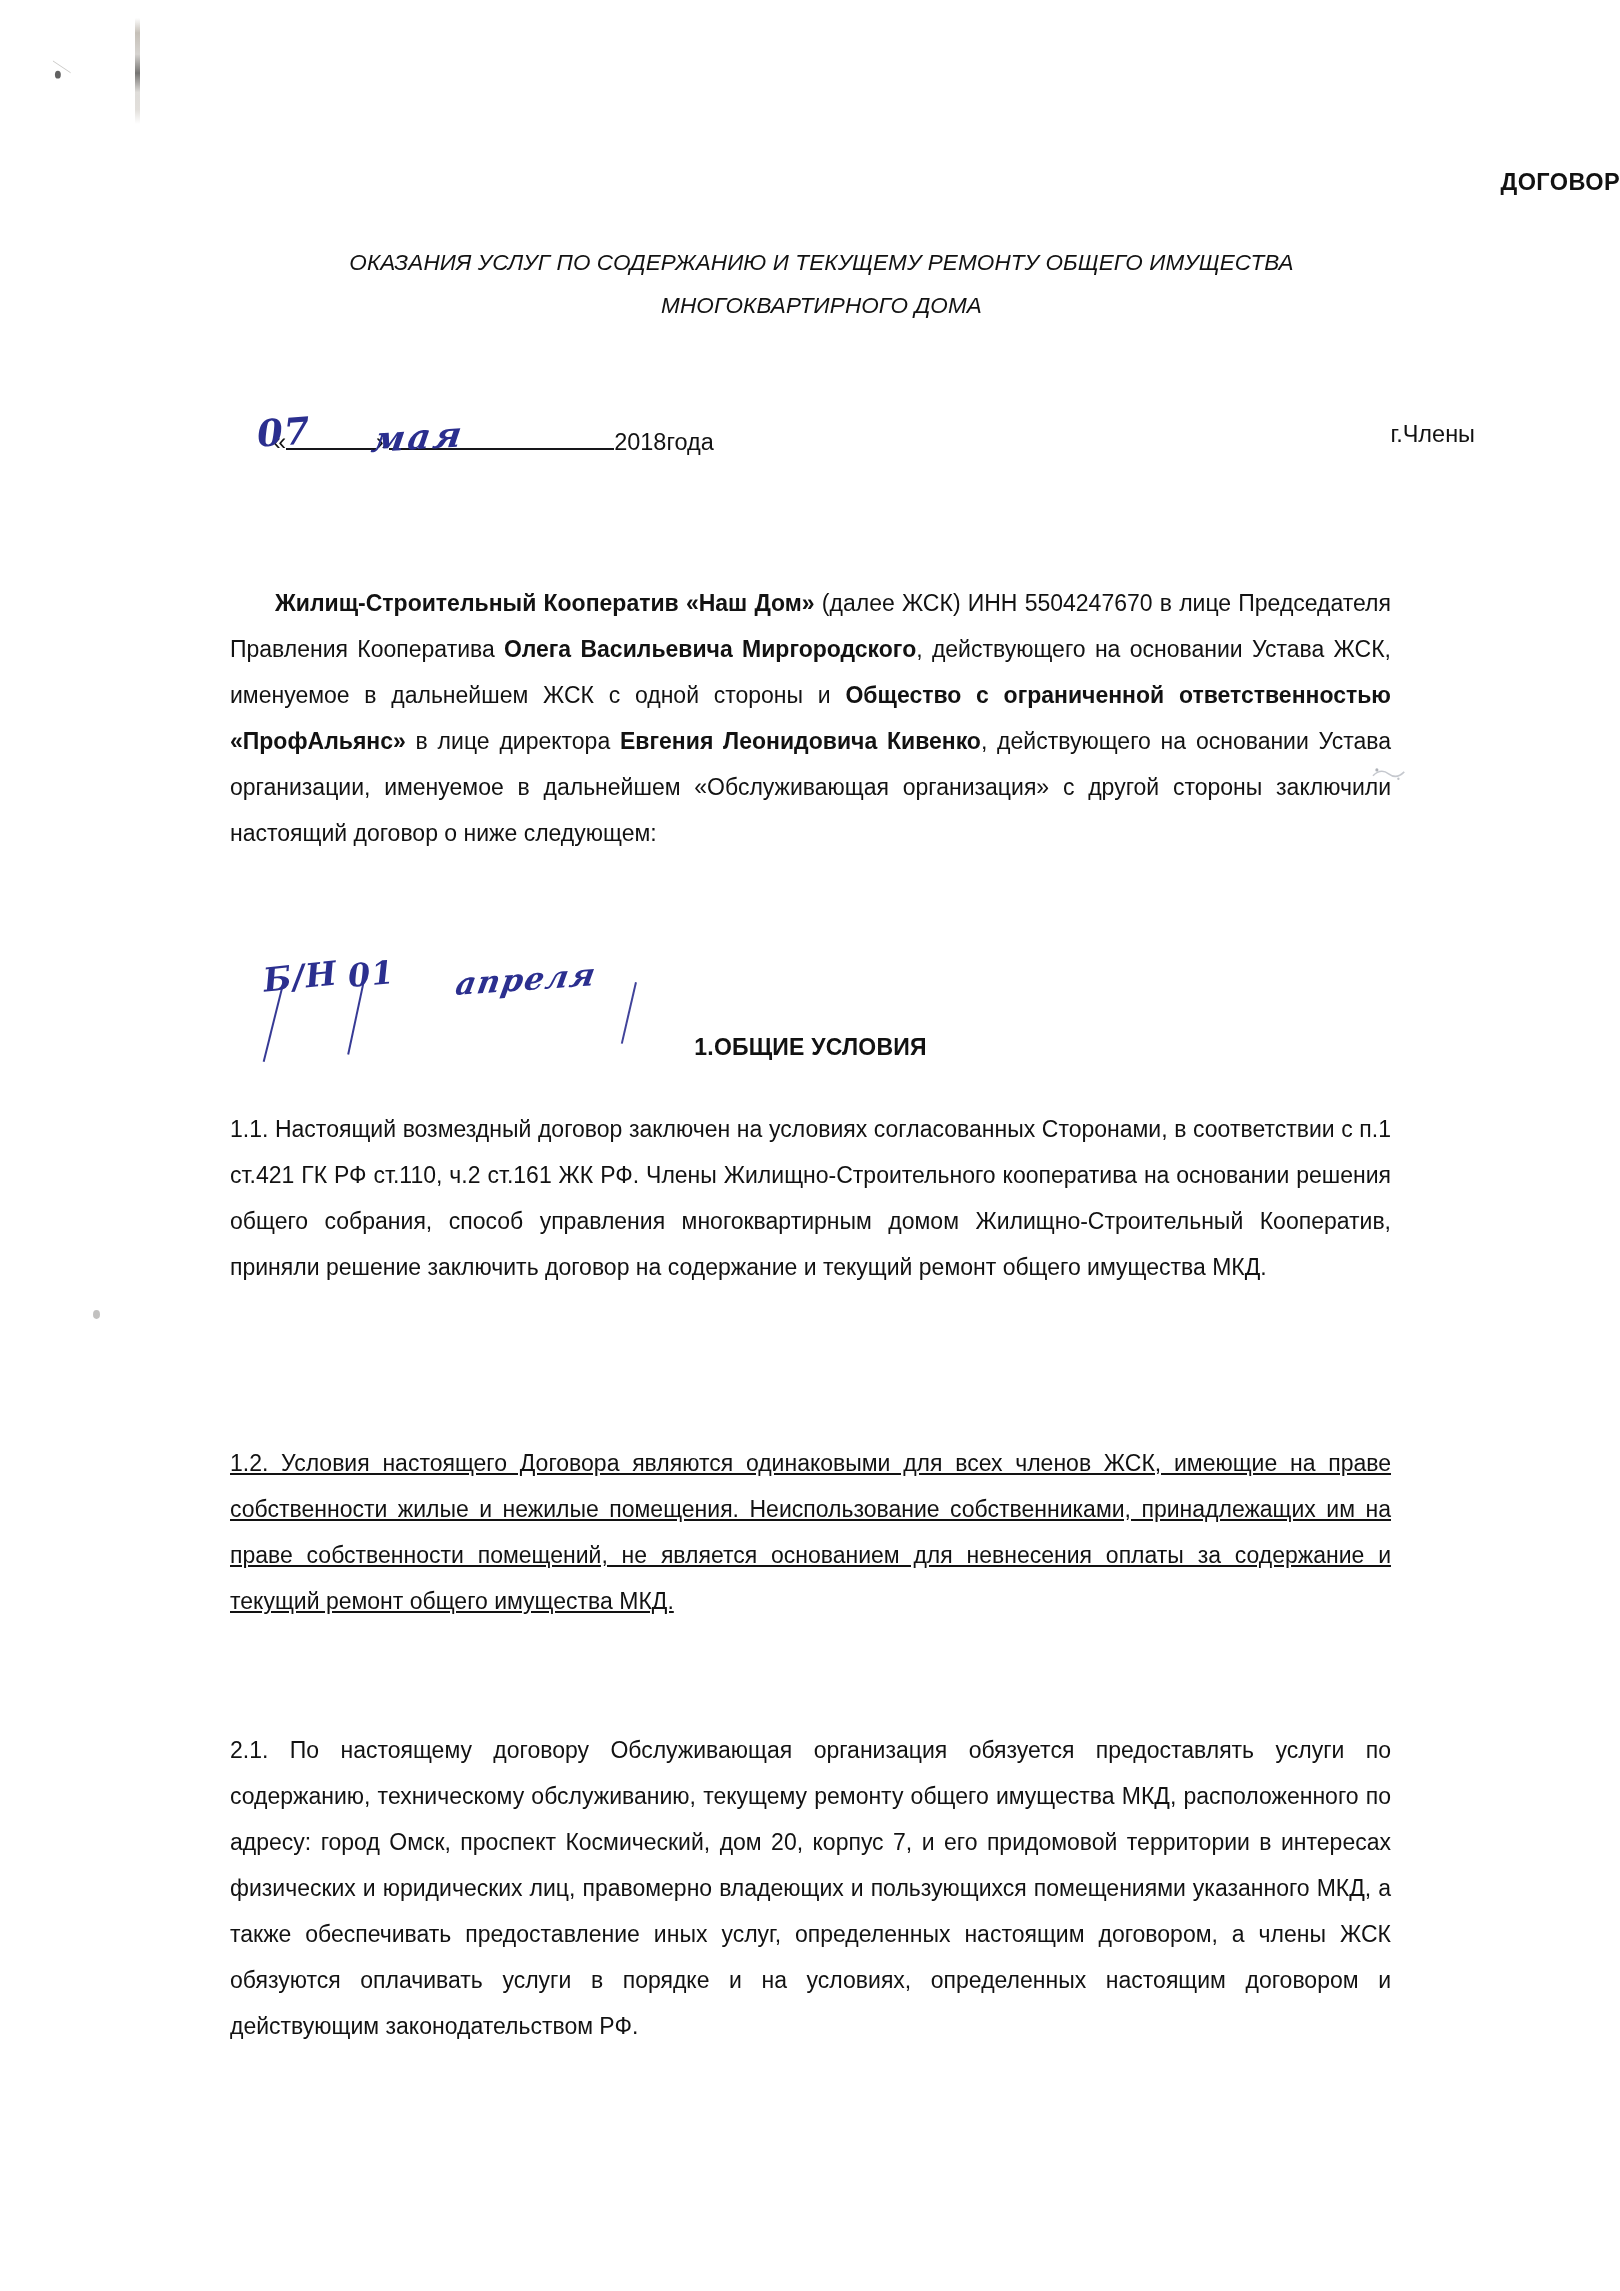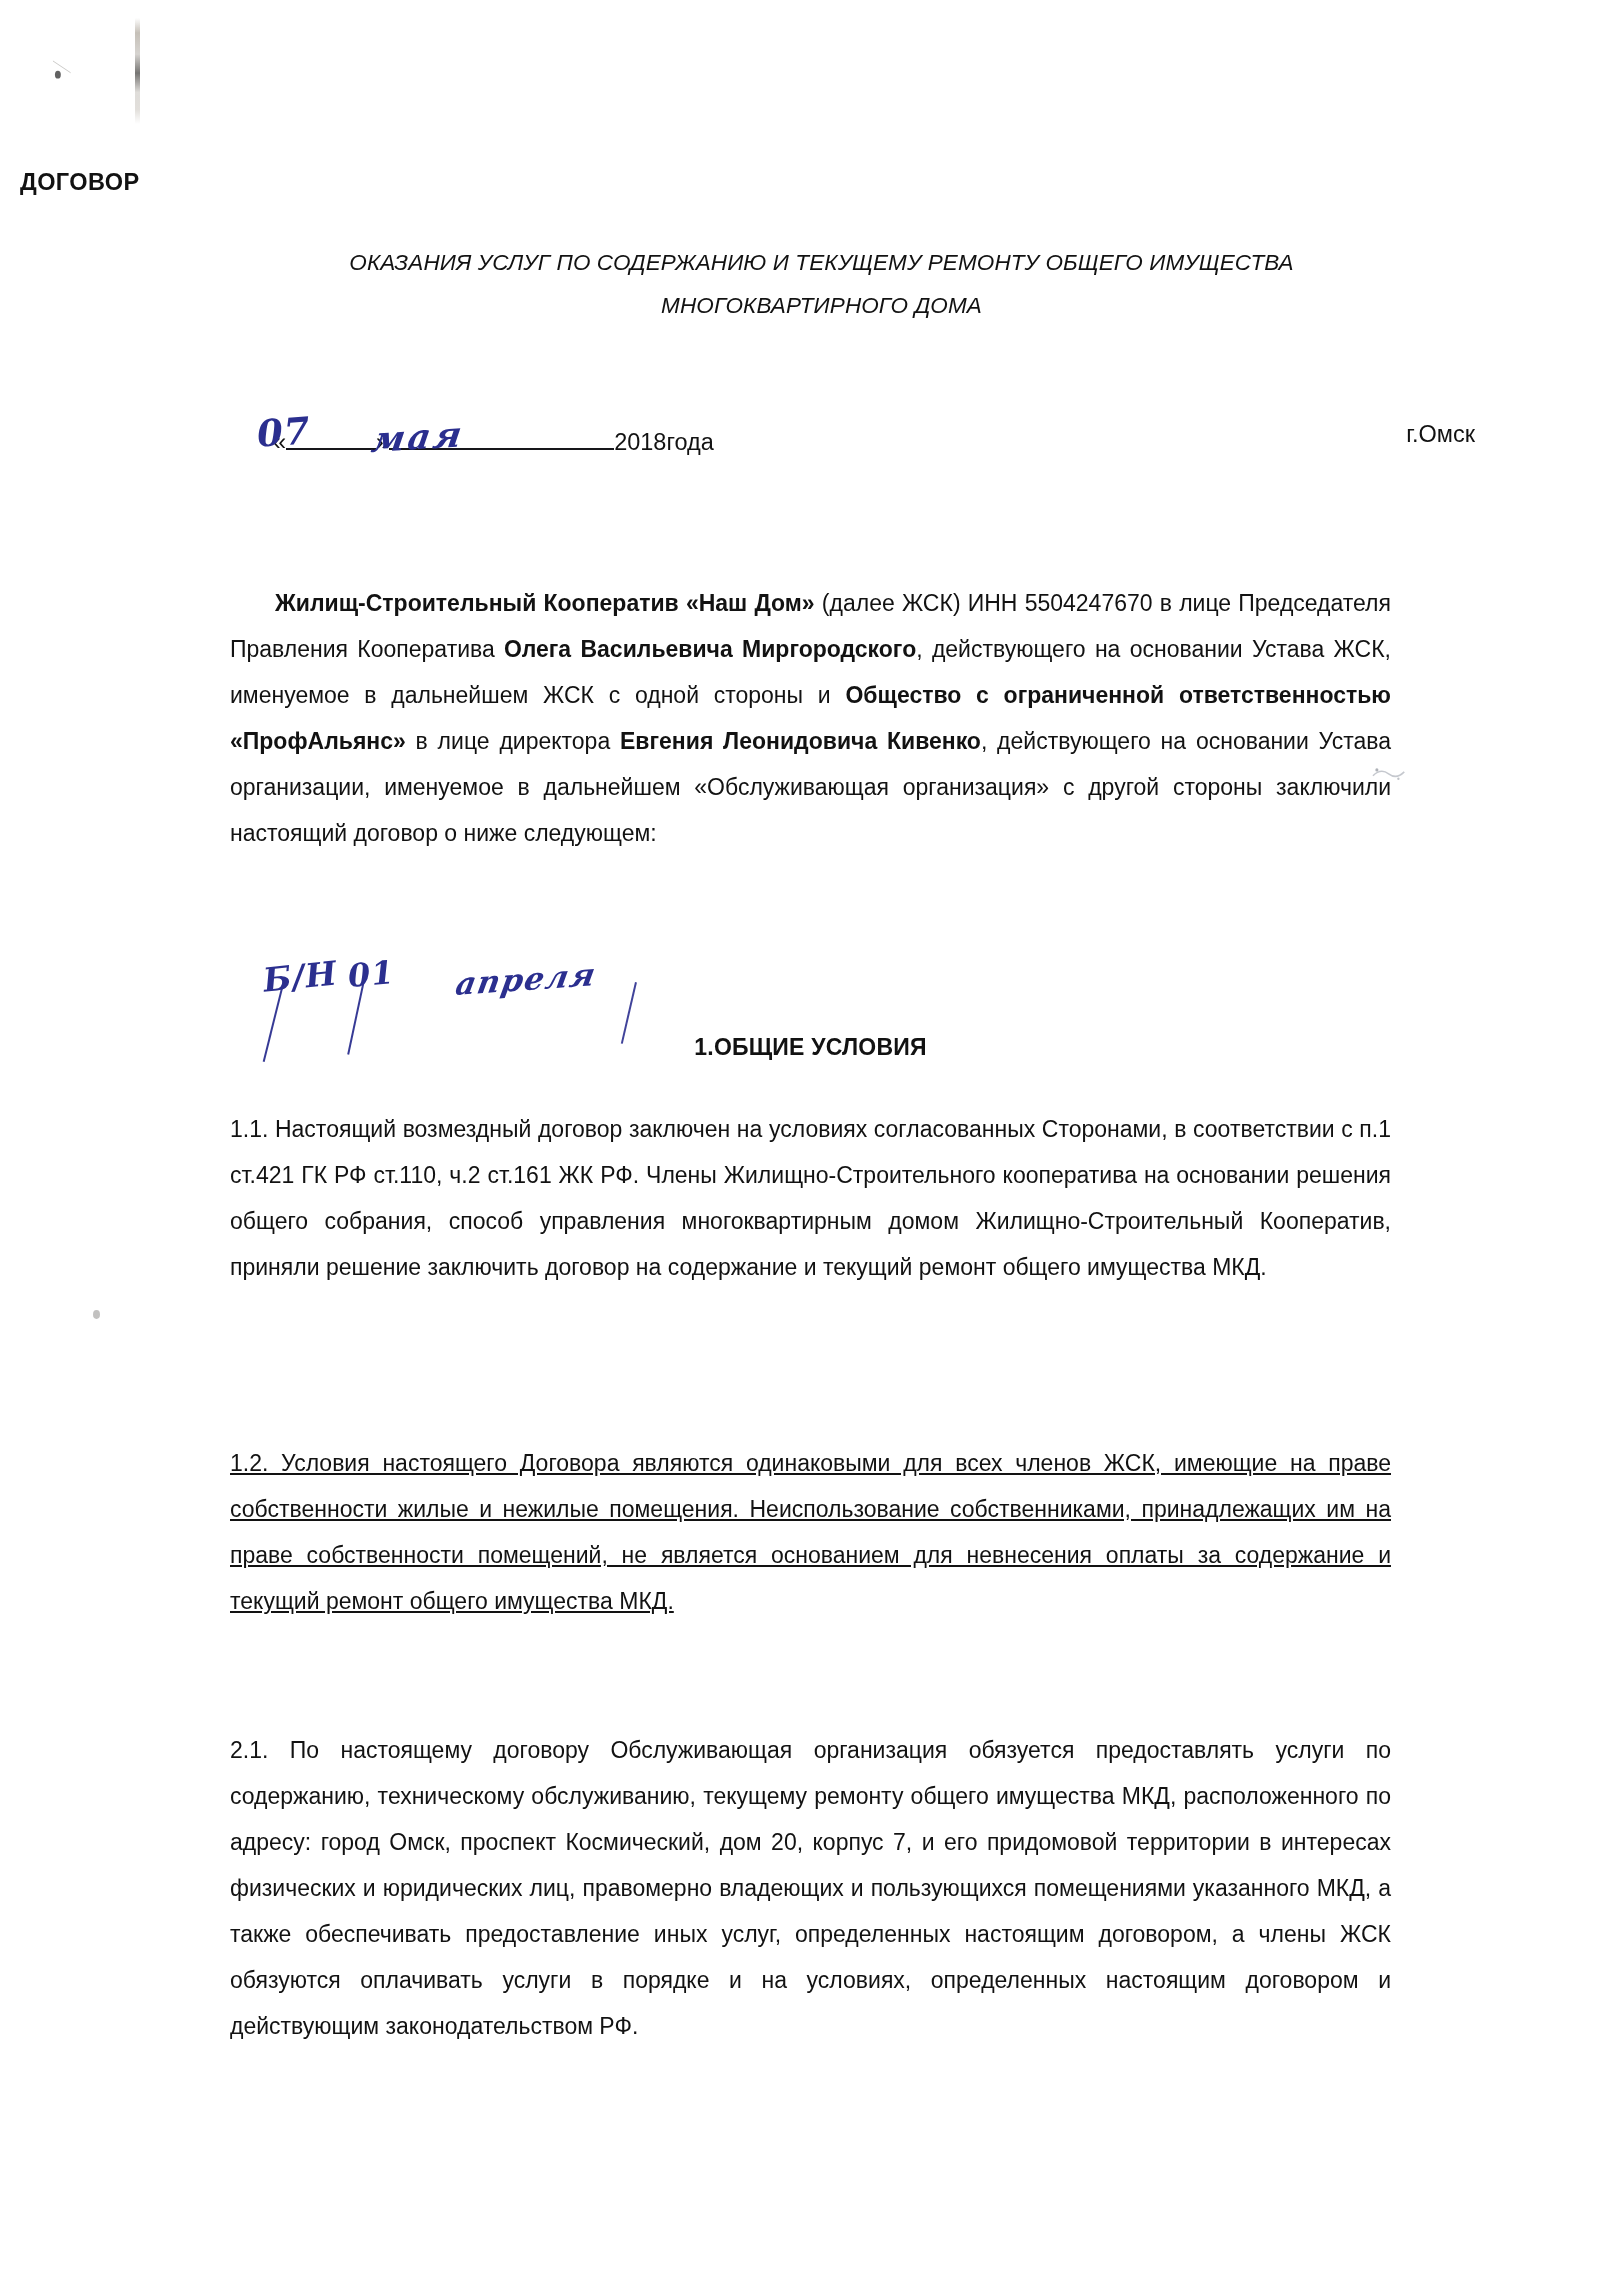--- a/index.html
+++ b/index.html
@@ -60,21 +60,21 @@
     border-radius: 50%;
     filter: blur(0.7px);
   }
 
   
   .doc-title {
     position: absolute;
     left: 0;
     right: 0;
     top: 169px;
-    text-align: left;
+    text-align: right;
     font-weight: bold;
     font-size: 23.5px;
     letter-spacing: 0.4px;
     padding-left: 20px;
   }
   .doc-subtitle {
     position: absolute;
     left: 253px;
     width: 1137px;
     top: 241px;
@@ -235,21 +235,21 @@
       <circle cx="28" cy="15" r="1.2" fill="rgba(130,135,145,0.5)"></circle>
     </svg>
   </div>
   <div class="artifact artifact-dot-left"></div>
 
   <div class="doc-title">ДОГОВОР</div>
   <div class="doc-subtitle">ОКАЗАНИЯ УСЛУГ ПО СОДЕРЖАНИЮ  И ТЕКУЩЕМУ РЕМОНТУ ОБЩЕГО ИМУЩЕСТВА МНОГОКВАРТИРНОГО ДОМА</div>
 
   <div class="date-row">
     <span class="date-left"><span class="q-open">«</span><span class="blank blank-day"></span><span class="q-close">»</span><span class="blank blank-month"></span><span>2018года</span></span>
-    <span class="date-city">г.Омск</span>
+    <span class="date-city">г.Члены</span>
   </div>
 
   <div class="hand hand-day">07</div>
   <div class="hand hand-month">мая</div>
 
   <div class="para p-parties indent">
     <b>Жилищ-Строительный Кооператив «Наш Дом»</b><span> (далее ЖСК) ИНН 5504247670 в лице Председателя Правления Кооператива </span><b>Олега Васильевича Миргородского</b><span>, действующего на основании Устава ЖСК, именуемое в дальнейшем   ЖСК  с одной стороны и </span><b>Общество с ограниченной ответственностью «ПрофАльянс»</b><span> в лице директора </span><b>Евгения Леонидовича Кивенко</b><span>, действующего на основании Устава организации, именуемое в дальнейшем «Обслуживающая организация»  с другой стороны заключили настоящий договор о ниже следующем:</span>
   </div>
 
 

